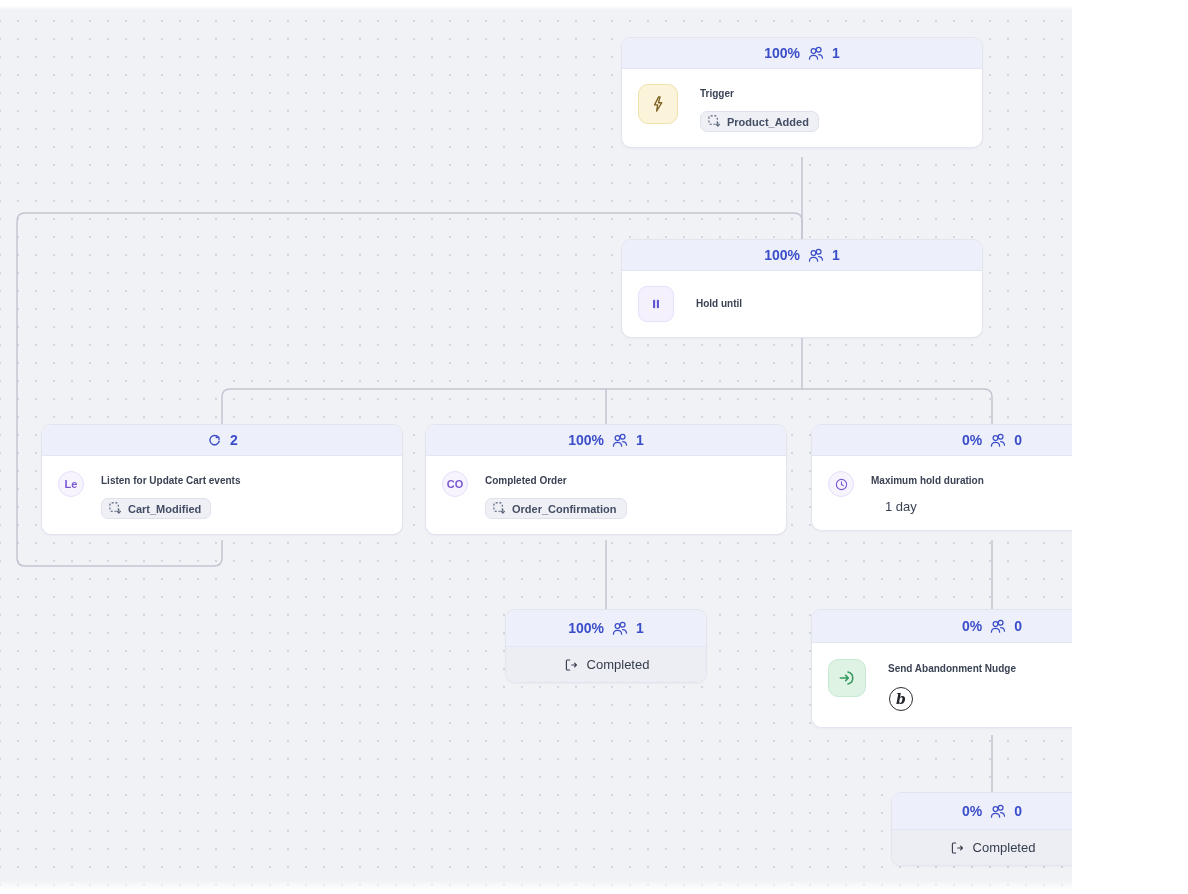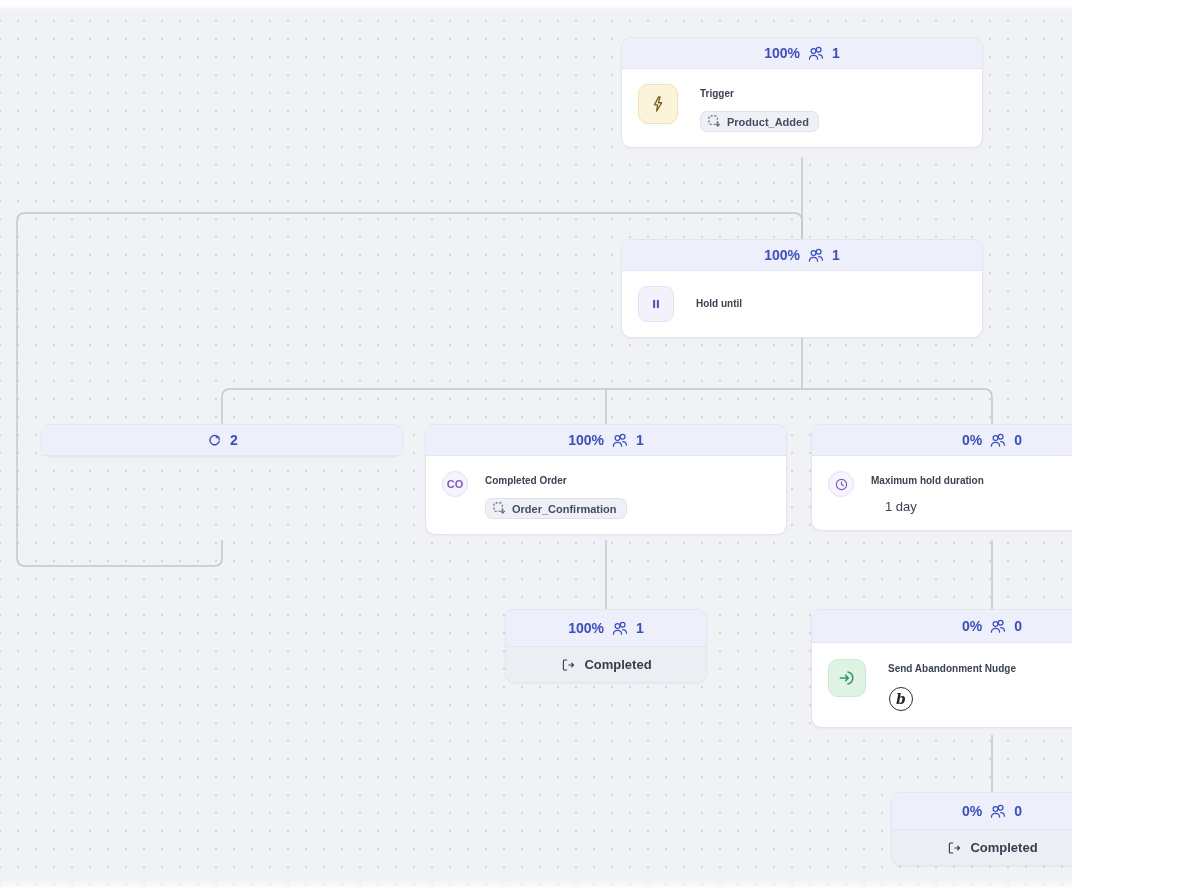--- a/index.html
+++ b/index.html
@@ -54,21 +54,21 @@
     width:26px; height:26px; border-radius:50%; flex:none;
     background:#f7f4fe; border:1px solid #e6defa; color:#7a58d2;
     display:flex; align-items:center; justify-content:center;
     font-size:11px; font-weight:700;
   }
   .avatar.iconic { background:#f7f4fe; }
 
   .exit-node .node-body {
     background:#edeef4; border-radius:0 0 9px 9px; height:35px;
     align-items:center; justify-content:center; gap:8px; padding:0;
-    font-size:13px; font-weight:700; color:#353c4c;
+    font-size:13px; font-weight:400; color:#353c4c;
   }
 
   .brand-circle {
     width:24px; height:24px; border-radius:50%; background:#fff;
     border:1.5px solid #2b2e36; display:flex; align-items:center; justify-content:center;
     color:#23252b; font-family:"DejaVu Serif", serif; font-style:italic;
     font-weight:700; font-size:14px; line-height:1; margin-left:1px;
   }
 </style>
 </head>
@@ -153,20 +153,36 @@
   <div class="node" style="left:42px; top:425px; width:360px;">
     <div class="node-header">
       <svg class="hdr-icon" width="17" height="17" viewBox="0 0 24 24">
           <g fill="none" stroke="#3b4ec9" stroke-width="2" stroke-linecap="round" stroke-linejoin="round">
             <path d="M17.5 7.6 A6.6 6.6 0 1 0 18.6 12.9"></path>
             <path d="M14.6 7.9 l3.4-.6 .5 3.3"></path>
           </g>
         </svg>
       <span>2</span>
     </div>
+    <div class="node-body" style="gap:17px;">
+      <span class="avatar">Le</span>
+      <div class="content">
+        <span class="title">Listen for Update Cart events</span>
+        <span class="badge">
+          <svg width="13" height="13" viewBox="0 0 14 14">
+              <g fill="none" stroke="#58627a" stroke-width="1.2">
+                <rect x="1" y="1" width="9" height="9" rx="1.8" stroke-dasharray="2.2 1.8"></rect>
+                <path d="M10.6 7.6 v4"></path>
+                <path d="M8.9 10 l1.7 1.9 1.7-1.9" stroke-linecap="round" stroke-linejoin="round"></path>
+              </g>
+            </svg>
+          <span>Cart_Modified</span>
+        </span>
+      </div>
+    </div>
   </div>
 
   <div class="node" style="left:426px; top:425px; width:360px;">
     <div class="node-header">
       <span>100%</span>
       <svg class="hdr-icon" width="18" height="16" viewBox="0 0 24 22">
           <g fill="none" stroke="#3b4ec9" stroke-width="1.7" stroke-linecap="round">
             <circle cx="15.6" cy="6.6" r="3.3"></circle>
             <path d="M20.9 18.2c0-3.2-2.2-5.1-5.3-5.1"></path>
             <circle cx="8.6" cy="8.4" r="3.3"></circle>

